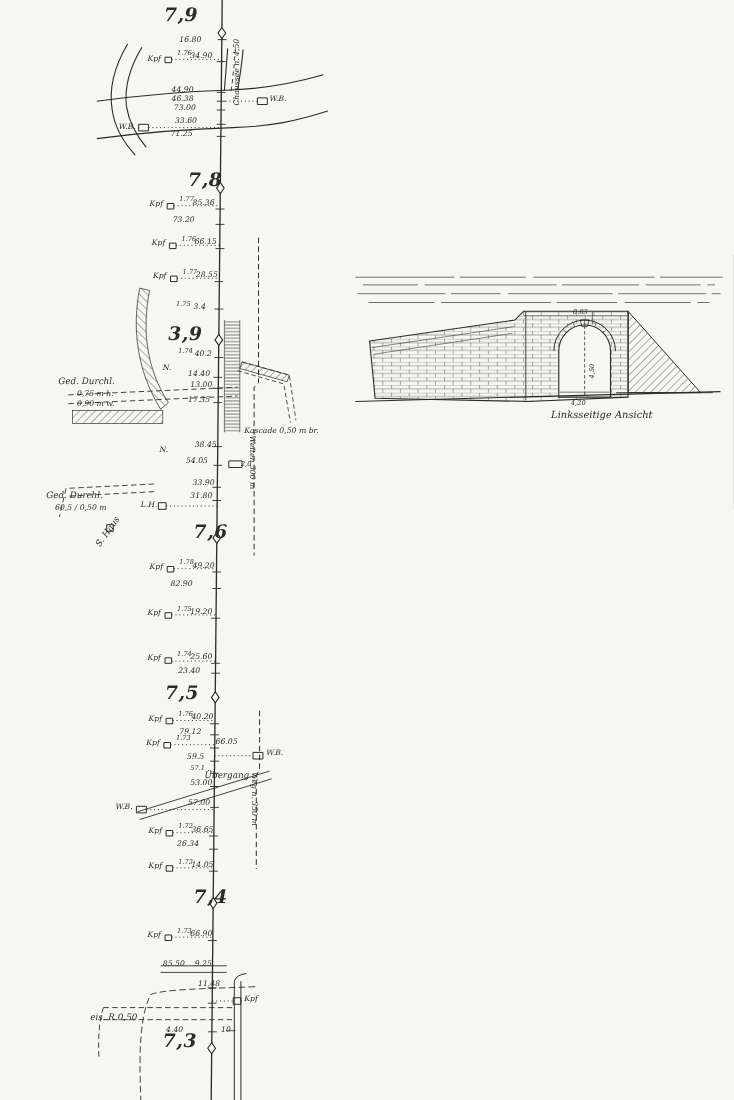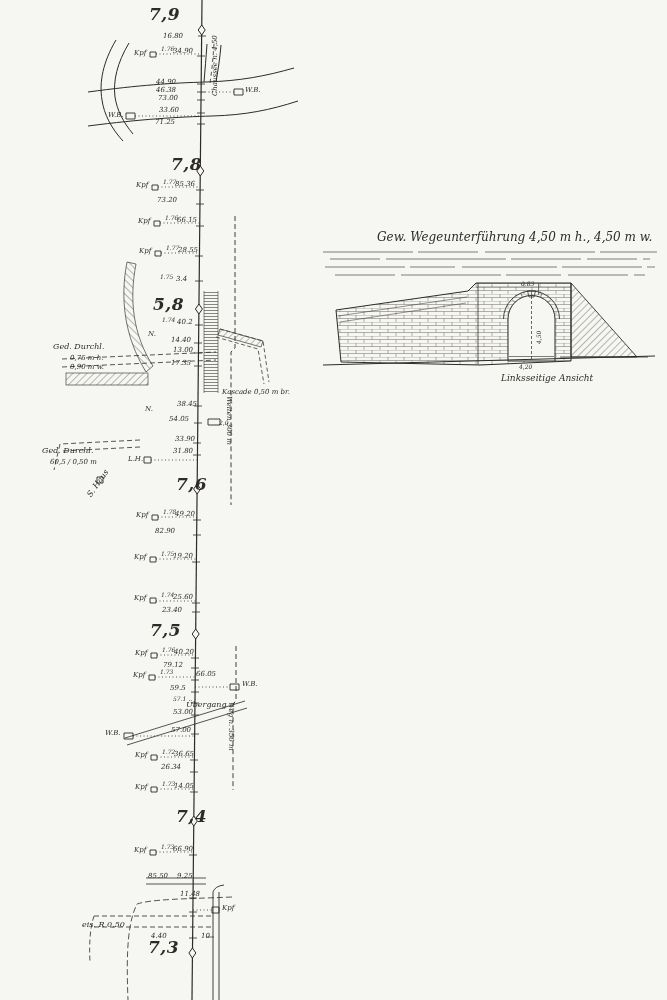--- a/index.html
+++ b/index.html
@@ -134,21 +134,21 @@
       <div class="ann n" style="left: 175px; top: 181px;">85.36</div>
       <div class="ann n" style="left: 157px; top: 197px;">73.20</div>
       <div class="ann nit" style="left: 138px; top: 218px;">Kpf</div>
       <div class="ann n" style="left: 165px; top: 215px; font-size: 6px;">1.76</div>
       <div class="ann n" style="left: 177px; top: 217px;">66.15</div>
       <div class="ann nit" style="left: 139px; top: 248px;">Kpf</div>
       <div class="ann n" style="left: 166px; top: 245px; font-size: 6px;">1.77</div>
       <div class="ann n" style="left: 178px; top: 247px;">28.55</div>
       <div class="ann n" style="left: 160px; top: 274px; font-size: 6px;">1.75</div>
       <div class="ann n" style="left: 176px; top: 276px;">3.4</div>
-      <div class="ann km" style="left: 153px; top: 296px;">5,8</div>
+      <div class="ann km" style="left: 153px; top: 296px;">3,9</div>
       <div class="ann n" style="left: 162px; top: 317px; font-size: 6px;">1.74</div>
       <div class="ann n" style="left: 177px; top: 319px;">40.2</div>
       <div class="ann nit" style="left: 148px; top: 331px;">N.</div>
       <div class="ann n" style="left: 171px; top: 337px;">14.40</div>
       <div class="ann n" style="left: 173px; top: 347px;">13.00</div>
       <div class="ann n" style="left: 171px; top: 360px;">17.35</div>
       <div class="ann script" style="left: 53px; top: 343px;">Ged. Durchl.</div>
       <div class="ann script" style="left: 70px; top: 355px; font-size: 7px;">0,75 m h.</div>
       <div class="ann script" style="left: 70px; top: 364px; font-size: 7px;">0,90 m w.</div>
       <div class="ann script" style="left: 222px; top: 389px; font-size: 7px;">Kascade 0,50 m br.</div>
@@ -203,20 +203,19 @@
       <div class="ann n" style="left: 161px; top: 844px; font-size: 6px;">1.73</div>
       <div class="ann n" style="left: 173px; top: 846px;">66.90</div>
       <div class="ann n" style="left: 148px; top: 873px;">85.50</div>
       <div class="ann n" style="left: 177px; top: 873px;">9.25</div>
       <div class="ann n" style="left: 180px; top: 891px;">11.48</div>
       <div class="ann n" style="left: 151px; top: 905px; margin-top: 28px;">4.40</div>
       <div class="ann nit" style="left: 222px; top: 905px;">Kpf</div>
       <div class="ann script" style="left: 82px; top: 921px;">eis. R 0,50</div>
       <div class="ann n" style="left: 201px; top: 933px; text-align: right;">10</div>
       <div class="ann km" style="left: 148px; top: 939px;">7,3</div>
-      <div class="ann title" style="left: 377px; top: 231px;">Gew. Wegeunterführung  4,50 m h., 4,50 m w.</div>
       <div class="ann n" style="left: 521px; top: 281px; font-size: 6px;">0.83</div>
       <div class="ann n" style="left: 536px; top: 344px; font-size: 6px; transform: rotate(-90deg);">4,50</div>
       <div class="ann n" style="left: 519px; top: 364px; font-size: 6px;">4,20</div>
       <div class="ann title" style="left: 501px; top: 374px; font-size: 9px;">Linksseitige Ansicht</div>
     </div>
 
 </div>
 
 </body></html>

